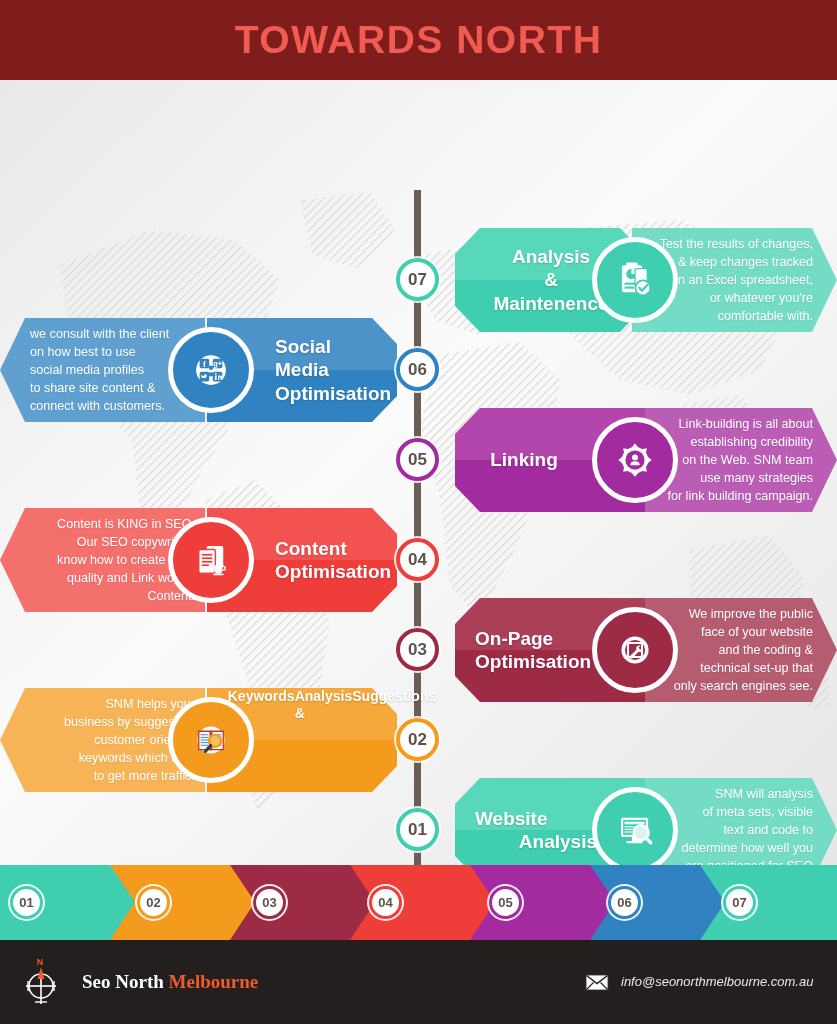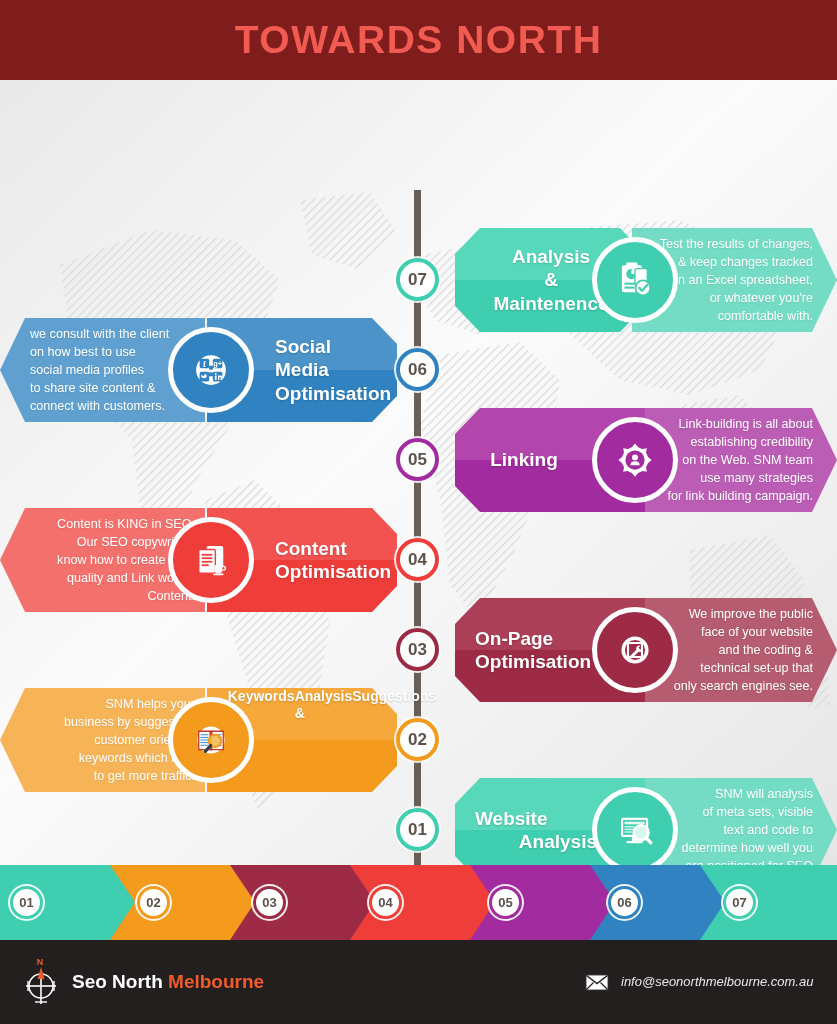--- a/index.html
+++ b/index.html
@@ -189,22 +189,24 @@
     display: flex;
     align-items: center;
     z-index: 20;
   }
   .logo-wrap {
     display: flex;
     align-items: center;
     margin-left: 20px;
   }
   .logo-text {
+    margin-left: 10px;
     font-size: 19px;
     font-weight: bold;
+    font-family: Liberation Serif, serif;
   }
   .logo-a { color: #ffffff; }
   .logo-b { color: #ef5b2b; }
   .email-wrap {
     position: absolute;
     left: 585px;
     display: flex;
     align-items: flex-start;
   }
   .email-text {

